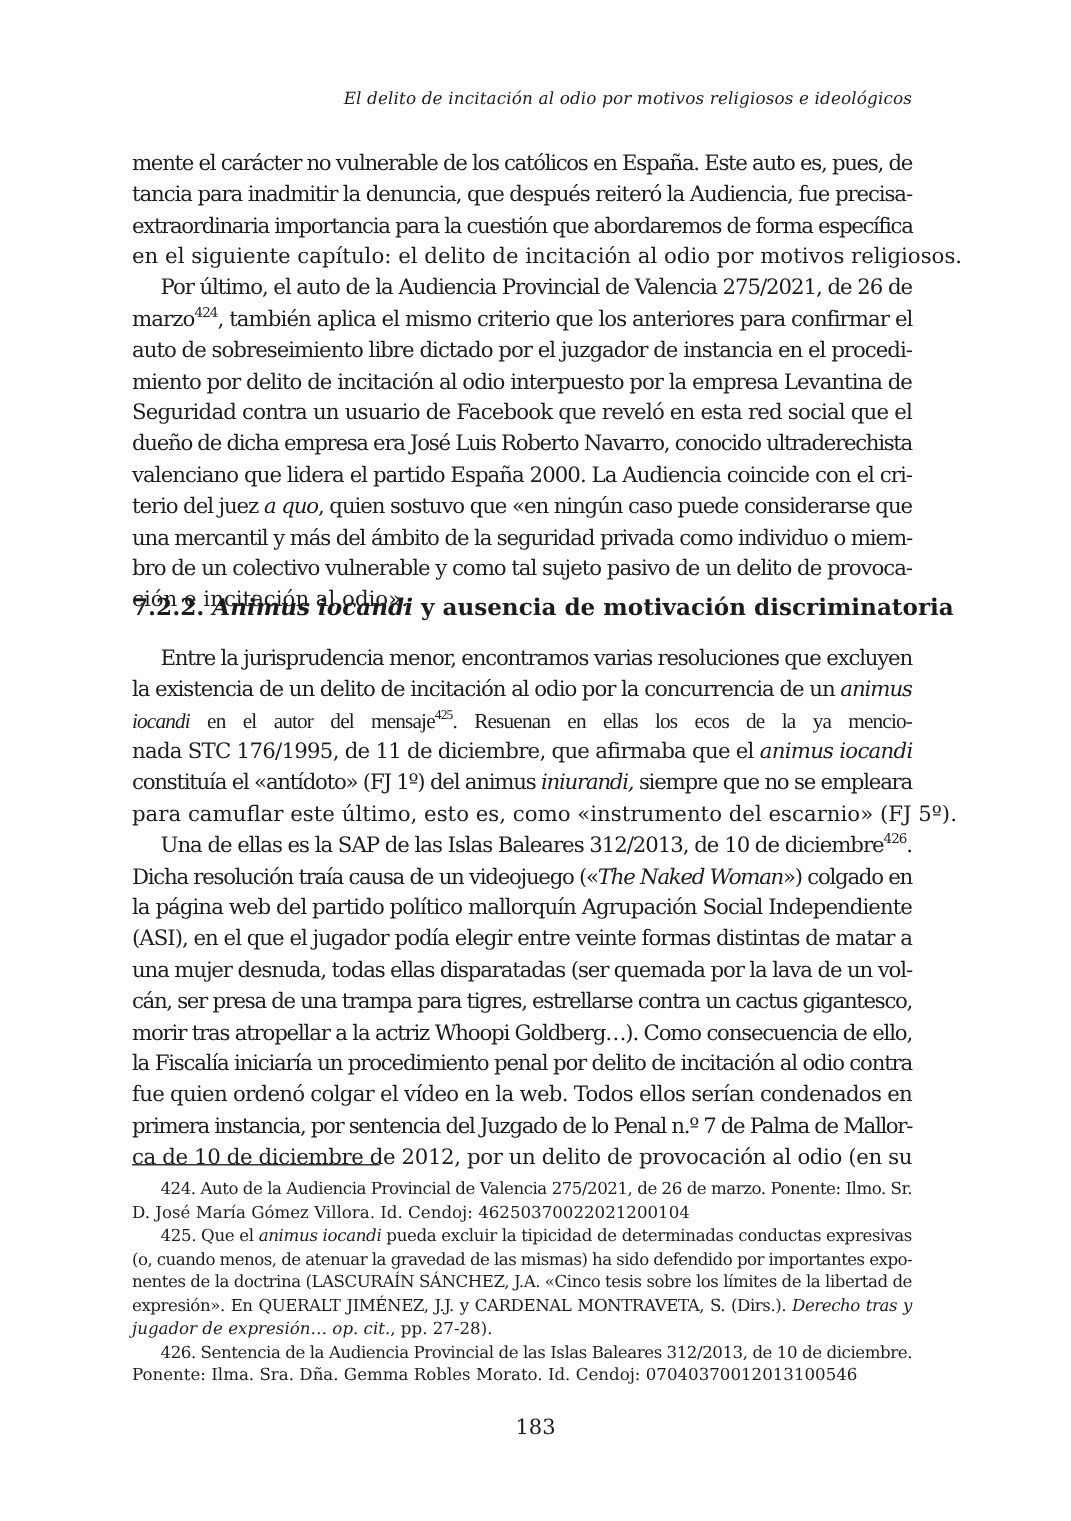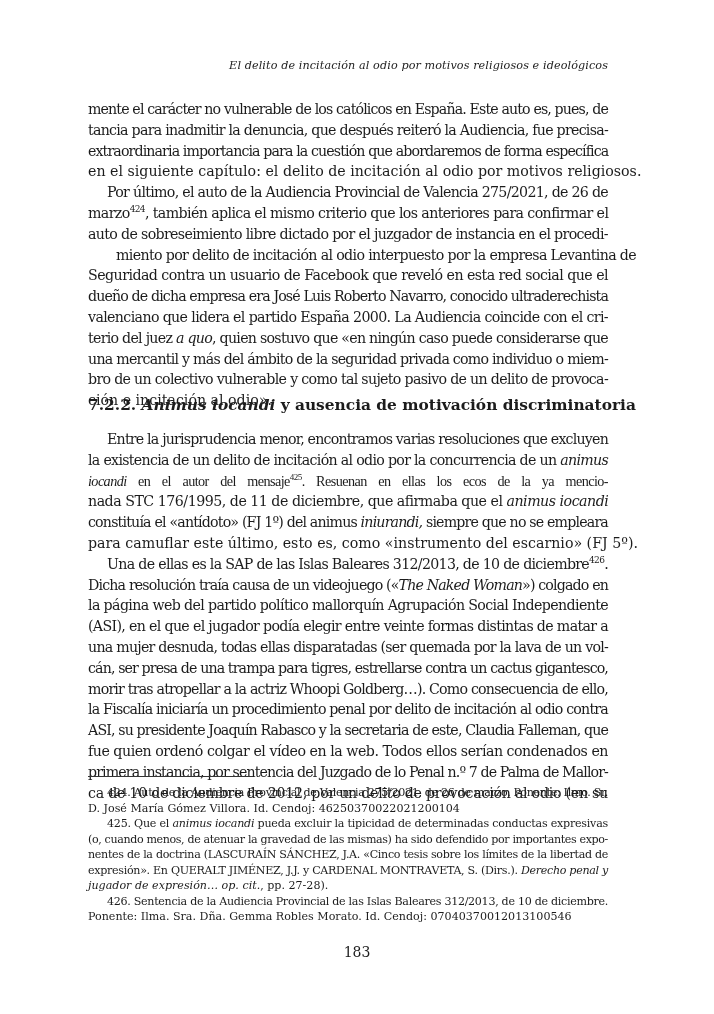--- a/index.html
+++ b/index.html
@@ -52,21 +52,21 @@
   <div class="running-header">El delito de incitación al odio por motivos religiosos e ideológicos</div>
 
   <div class="body-text block1">
     <span class="line"><span style="white-space: nowrap; letter-spacing: -0.872904px;"><span>mente el carácter no vulnerable de los católicos en España. Este auto es, pues, de</span></span></span>
     <span class="line"><span style="white-space: nowrap; letter-spacing: -0.736497px;"><span>tancia para inadmitir la denuncia, que después reiteró la Audiencia, fue precisa-</span></span></span>
     <span class="line"><span style="white-space: nowrap; letter-spacing: -0.889636px;"><span>extraordinaria importancia para la cuestión que abordaremos de forma específica</span></span></span>
     <span class="line last"><span>en el siguiente capítulo: el delito de incitación al odio por motivos religiosos.</span></span>
     <span class="line indent"><span style="white-space: nowrap; letter-spacing: -0.707589px;"><span>Por último, el auto de la Audiencia Provincial de Valencia 275/2021, de 26 de</span></span></span>
     <span class="line"><span style="white-space: nowrap; letter-spacing: -0.613924px;"><span>marzo</span><sup>424</sup><span>, también aplica el mismo criterio que los anteriores para confirmar el</span></span></span>
     <span class="line"><span style="white-space: nowrap; letter-spacing: -0.659766px;"><span>auto de sobreseimiento libre dictado por el juzgador de instancia en el procedi-</span></span></span>
-    <span class="line"><span style="white-space: nowrap; letter-spacing: -0.651108px; margin-left: 28px;"><span>miento por delito de incitación al odio interpuesto por la empresa Levantina de</span></span></span>
+    <span class="line"><span style="white-space: nowrap; letter-spacing: -0.651108px;"><span>miento por delito de incitación al odio interpuesto por la empresa Levantina de</span></span></span>
     <span class="line"><span style="white-space: nowrap; letter-spacing: -0.543586px;"><span>Seguridad contra un usuario de Facebook que reveló en esta red social que el</span></span></span>
     <span class="line"><span style="white-space: nowrap; letter-spacing: -0.873197px;"><span>dueño de dicha empresa era José Luis Roberto Navarro, conocido ultraderechista</span></span></span>
     <span class="line"><span style="white-space: nowrap; letter-spacing: -0.636867px;"><span>valenciano que lidera el partido España 2000. La Audiencia coincide con el cri-</span></span></span>
     <span class="line"><span style="white-space: nowrap; letter-spacing: -0.732171px;"><span>terio del juez </span><em>a quo</em><span>, quien sostuvo que «en ningún caso puede considerarse que</span></span></span>
     <span class="line"><span style="white-space: nowrap; letter-spacing: -0.757305px;"><span>una mercantil y más del ámbito de la seguridad privada como individuo o miem-</span></span></span>
     <span class="line"><span style="white-space: nowrap; letter-spacing: -0.683789px;"><span>bro de un colectivo vulnerable y como tal sujeto pasivo de un delito de provoca-</span></span></span>
     <span class="line last"><span>ción e incitación al odio».</span></span>
   </div>
 
   <div class="heading">
@@ -82,34 +82,33 @@
     <span class="line"><span style="white-space: nowrap; letter-spacing: -0.824074px;"><span>constituía el «antídoto» (FJ 1º) del animus </span><em>iniurandi,</em><span> siempre que no se empleara</span></span></span>
     <span class="line last"><span>para camuflar este último, esto es, como «instrumento del escarnio» (FJ 5º).</span></span>
     <span class="line indent"><span style="white-space: nowrap; letter-spacing: -0.696429px;"><span>Una de ellas es la SAP de las Islas Baleares 312/2013, de 10 de diciembre</span><sup>426</sup><span>.</span></span></span>
     <span class="line"><span style="white-space: nowrap; letter-spacing: -0.846628px;"><span>Dicha resolución traía causa de un videojuego («</span><em>The Naked Woman</em><span>») colgado en</span></span></span>
     <span class="line"><span style="white-space: nowrap; letter-spacing: -0.630885px;"><span>la página web del partido político mallorquín Agrupación Social Independiente</span></span></span>
     <span class="line"><span style="white-space: nowrap; letter-spacing: -0.667824px;"><span>(ASI), en el que el jugador podía elegir entre veinte formas distintas de matar a</span></span></span>
     <span class="line"><span style="white-space: nowrap; letter-spacing: -0.761076px;"><span>una mujer desnuda, todas ellas disparatadas (ser quemada por la lava de un vol-</span></span></span>
     <span class="line"><span style="white-space: nowrap; letter-spacing: -0.882812px;"><span>cán, ser presa de una trampa para tigres, estrellarse contra un cactus gigantesco,</span></span></span>
     <span class="line"><span style="white-space: nowrap; letter-spacing: -0.801424px;"><span>morir tras atropellar a la actriz Whoopi Goldberg…). Como consecuencia de ello,</span></span></span>
     <span class="line"><span style="white-space: nowrap; letter-spacing: -0.798735px;"><span>la Fiscalía iniciaría un procedimiento penal por delito de incitación al odio contra</span></span></span>
-    <span class="line"><span style="white-space: nowrap; letter-spacing: -0.868248px;"><span>ASI, su presidente Joaquín Rabasco y la secretaria de este, Claudia Falleman, que</span></span></span>
     <span class="line"><span style="white-space: nowrap; letter-spacing: -0.480674px;"><span>fue quien ordenó colgar el vídeo en la web. Todos ellos serían condenados en</span></span></span>
     <span class="line"><span style="white-space: nowrap; letter-spacing: -0.896341px;"><span>primera instancia, por sentencia del Juzgado de lo Penal n.º 7 de Palma de Mallor-</span></span></span>
     <span class="line"><span style="white-space: nowrap; letter-spacing: -0.25739px;"><span>ca de 10 de diciembre de 2012, por un delito de provocación al odio (en su</span></span></span>
   </div>
 
   <div class="sep"></div>
 
   <div class="notes">
     <span class="line indent"><span style="white-space: nowrap; letter-spacing: -0.314516px;"><span>424. Auto de la Audiencia Provincial de Valencia 275/2021, de 26 de marzo. Ponente: Ilmo. Sr.</span></span></span>
     <span class="line last"><span>D. José María Gómez Villora. Id. Cendoj: 46250370022021200104</span></span>
     <span class="line indent"><span style="white-space: nowrap; letter-spacing: -0.230382px;"><span>425. Que el </span><em>animus iocandi</em><span> pueda excluir la tipicidad de determinadas conductas expresivas</span></span></span>
     <span class="line"><span style="white-space: nowrap; letter-spacing: -0.373191px;"><span>(o, cuando menos, de atenuar la gravedad de las mismas) ha sido defendido por importantes expo-</span></span></span>
     <span class="line"><span style="white-space: nowrap; letter-spacing: -0.314967px;"><span>nentes de la doctrina (LASCURAÍN SÁNCHEZ, J.A. «Cinco tesis sobre los límites de la libertad de</span></span></span>
-    <span class="line"><span style="white-space: nowrap; letter-spacing: -0.303161px;"><span>expresión». En QUERALT JIMÉNEZ, J.J. y CARDENAL MONTRAVETA, S. (Dirs.). </span><em>Derecho penal y</em></span></span>
+    <span class="line"><span style="white-space: nowrap; letter-spacing: -0.303161px;"><span>expresión». En QUERALT JIMÉNEZ, J.J. y CARDENAL MONTRAVETA, S. (Dirs.). </span><em>Derecho tras y</em></span></span>
     <span class="line last"><em>jugador de expresión… op. cit.</em><span>, pp. 27-28).</span></span>
     <span class="line indent"><span style="white-space: nowrap; letter-spacing: -0.296875px;"><span>426. Sentencia de la Audiencia Provincial de las Islas Baleares 312/2013, de 10 de diciembre.</span></span></span>
     <span class="line last"><span>Ponente: Ilma. Sra. Dña. Gemma Robles Morato. Id. Cendoj: 07040370012013100546</span></span>
   </div>
 
   <div class="page-number">183</div>
 </div>
 
 </body></html>

